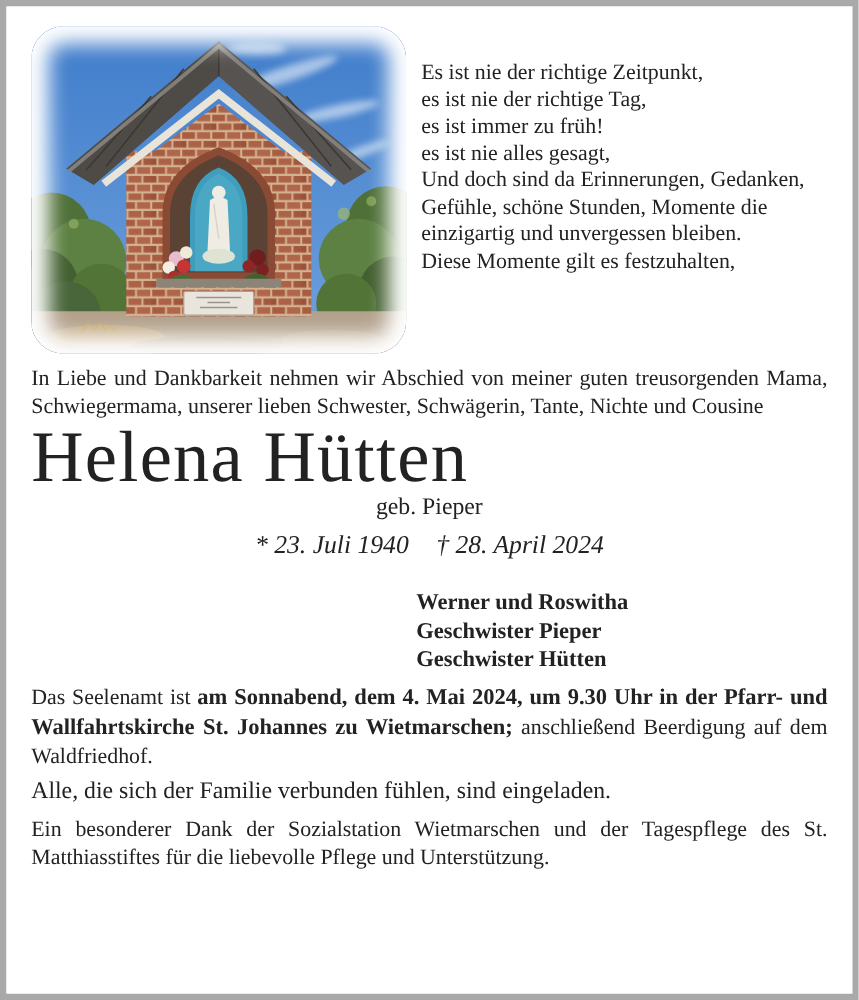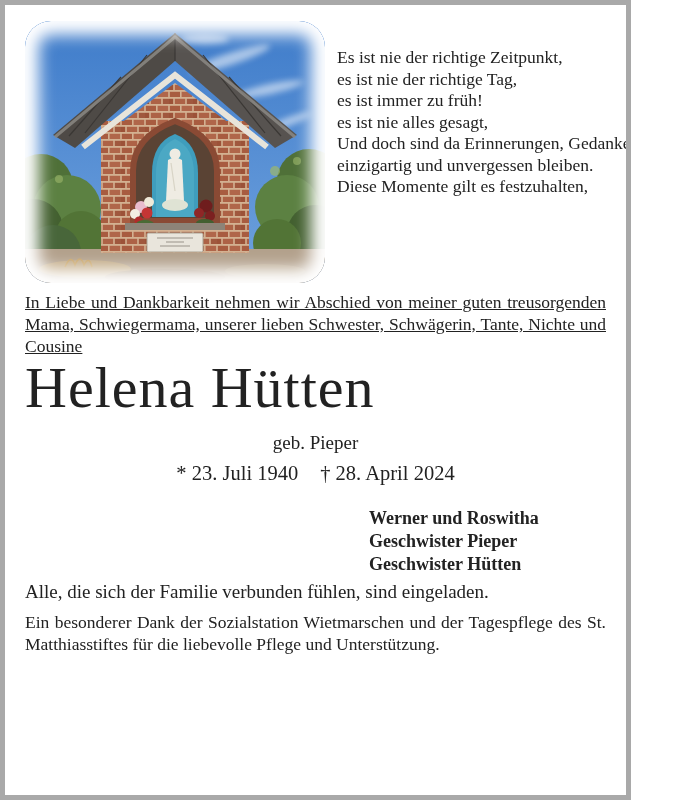--- a/index.html
+++ b/index.html
@@ -1,18 +1,18 @@
 <!DOCTYPE html>
 <html><head>
 <meta charset="utf-8">
 <style>
   html,body{margin:0;padding:0;background:#ffffff;}
   .notice{
     box-sizing:border-box;
-    width:631px;height:800px;
+    width:687px;height:800px;
     border:5px solid #a9a9a9;
     background:#ffffff;
     font-family:"Liberation Serif","DejaVu Serif",serif;
     color:#222222;
     padding:12px 20px 0 20px;
     overflow:hidden;
     position:relative;
   }
   .top-row{display:flex;align-items:flex-start;}
   .photo{
@@ -36,47 +36,47 @@
     font-size:17.5px;
     line-height:21.5px;
     white-space:nowrap;
   }
   .intro{
     margin-top:8px;
     font-size:17.5px;
     line-height:22px;
     text-align:justify;
     text-align-last:left;
-    text-decoration:underline;
   }
   .name{
     font-size:58px;
     line-height:1.0;
     margin-top:2px;
     letter-spacing:1px;
   }
   .maiden{
     text-align:center;
     font-size:19px;
     line-height:21px;
-    margin-top:15px;
+    margin-top:0;
   }
   .dates{
     text-align:center;
     font-size:20.5px;
     line-height:23px;
     margin-top:9px;
+    font-style:italic;
   }
   .dates .birth{margin-right:22px;}
   .mourners{
     margin:22px 0 0 308px;
     font-size:17.5px;
     line-height:23px;
   }
-  .mourners .names{font-weight:bold;font-size:18px;margin-left:36px;}
+  .mourners .names{font-weight:bold;font-size:18px;}
   .address{
     margin-top:8px;
     font-size:18px;
     line-height:22px;
   }
   .service{
     margin-top:7px;
     font-size:17.5px;
     line-height:23.5px;
     text-align:justify;
@@ -210,20 +210,21 @@
         </g>
       </svg>
     </div>
 
     <div class="poem">
       <div>Es ist nie der richtige Zeitpunkt,</div>
       <div>es ist nie der richtige Tag,</div>
       <div>es ist immer zu früh!</div>
       <div>es ist nie alles gesagt,</div>
       <div>Und doch sind da Erinnerungen, Gedanken,</div>
+      <div>Gefühle, schöne Stunden, Momente die</div>
       <div>einzigartig und unvergessen bleiben.</div>
       <div>Diese Momente gilt es festzuhalten,</div>
     </div>
   </div>
 
   <p class="intro" style="margin:8px 0 0 0;">In Liebe und Dankbarkeit nehmen wir Abschied von meiner guten treusorgenden Mama, Schwiegermama, unserer lieben Schwester, Schwägerin, Tante, Nichte und Cousine</p>
 
   <div class="name">Helena Hütten</div>
   <div class="maiden">geb. Pieper</div>
 
@@ -231,18 +232,21 @@
     <span class="birth">* 23. Juli 1940</span><span>† 28. April 2024</span>
   </div>
 
   <div class="mourners">
     <div class="names">Werner und Roswitha</div>
     <div class="names">Geschwister Pieper</div>
     <div class="names">Geschwister Hütten</div>
   </div>
 
 
+  <p class="service" style="margin:7px 0 0 0;">
+    <span>Das Seelenamt ist </span><b>am Sonnabend, dem 4. Mai 2024, um 9.30 Uhr in der Pfarr- und Wallfahrtskirche St. Johannes zu Wietmarschen;</b><span> anschließend Beerdigung auf dem Waldfriedhof.</span>
+  </p>
 
   <p class="invitation" style="margin:5px 0 0 0;">Alle, die sich der Familie verbunden fühlen, sind eingeladen.</p>
 
   <p class="thanks" style="margin:8px 0 0 0;">Ein besonderer Dank der Sozialstation Wietmarschen und der Tagespflege des St. Matthiasstiftes für die liebevolle Pflege und Unterstützung.</p>
 
 </div>
 
 </body></html>

